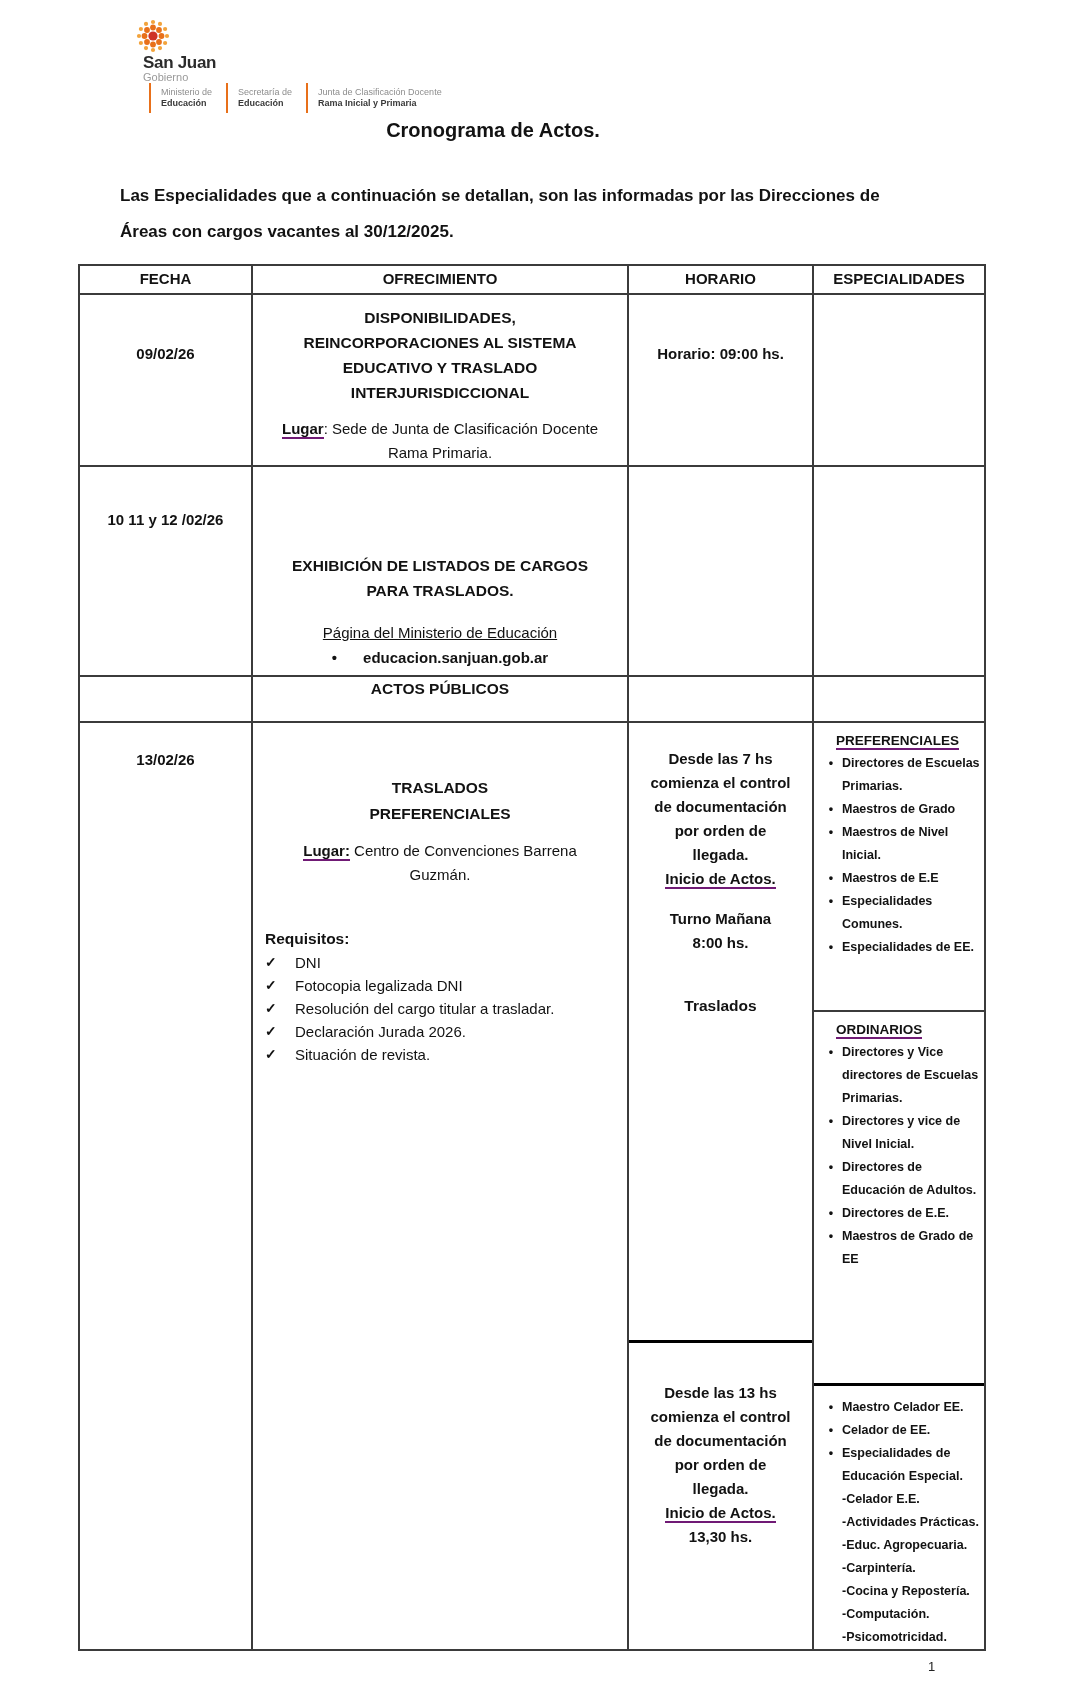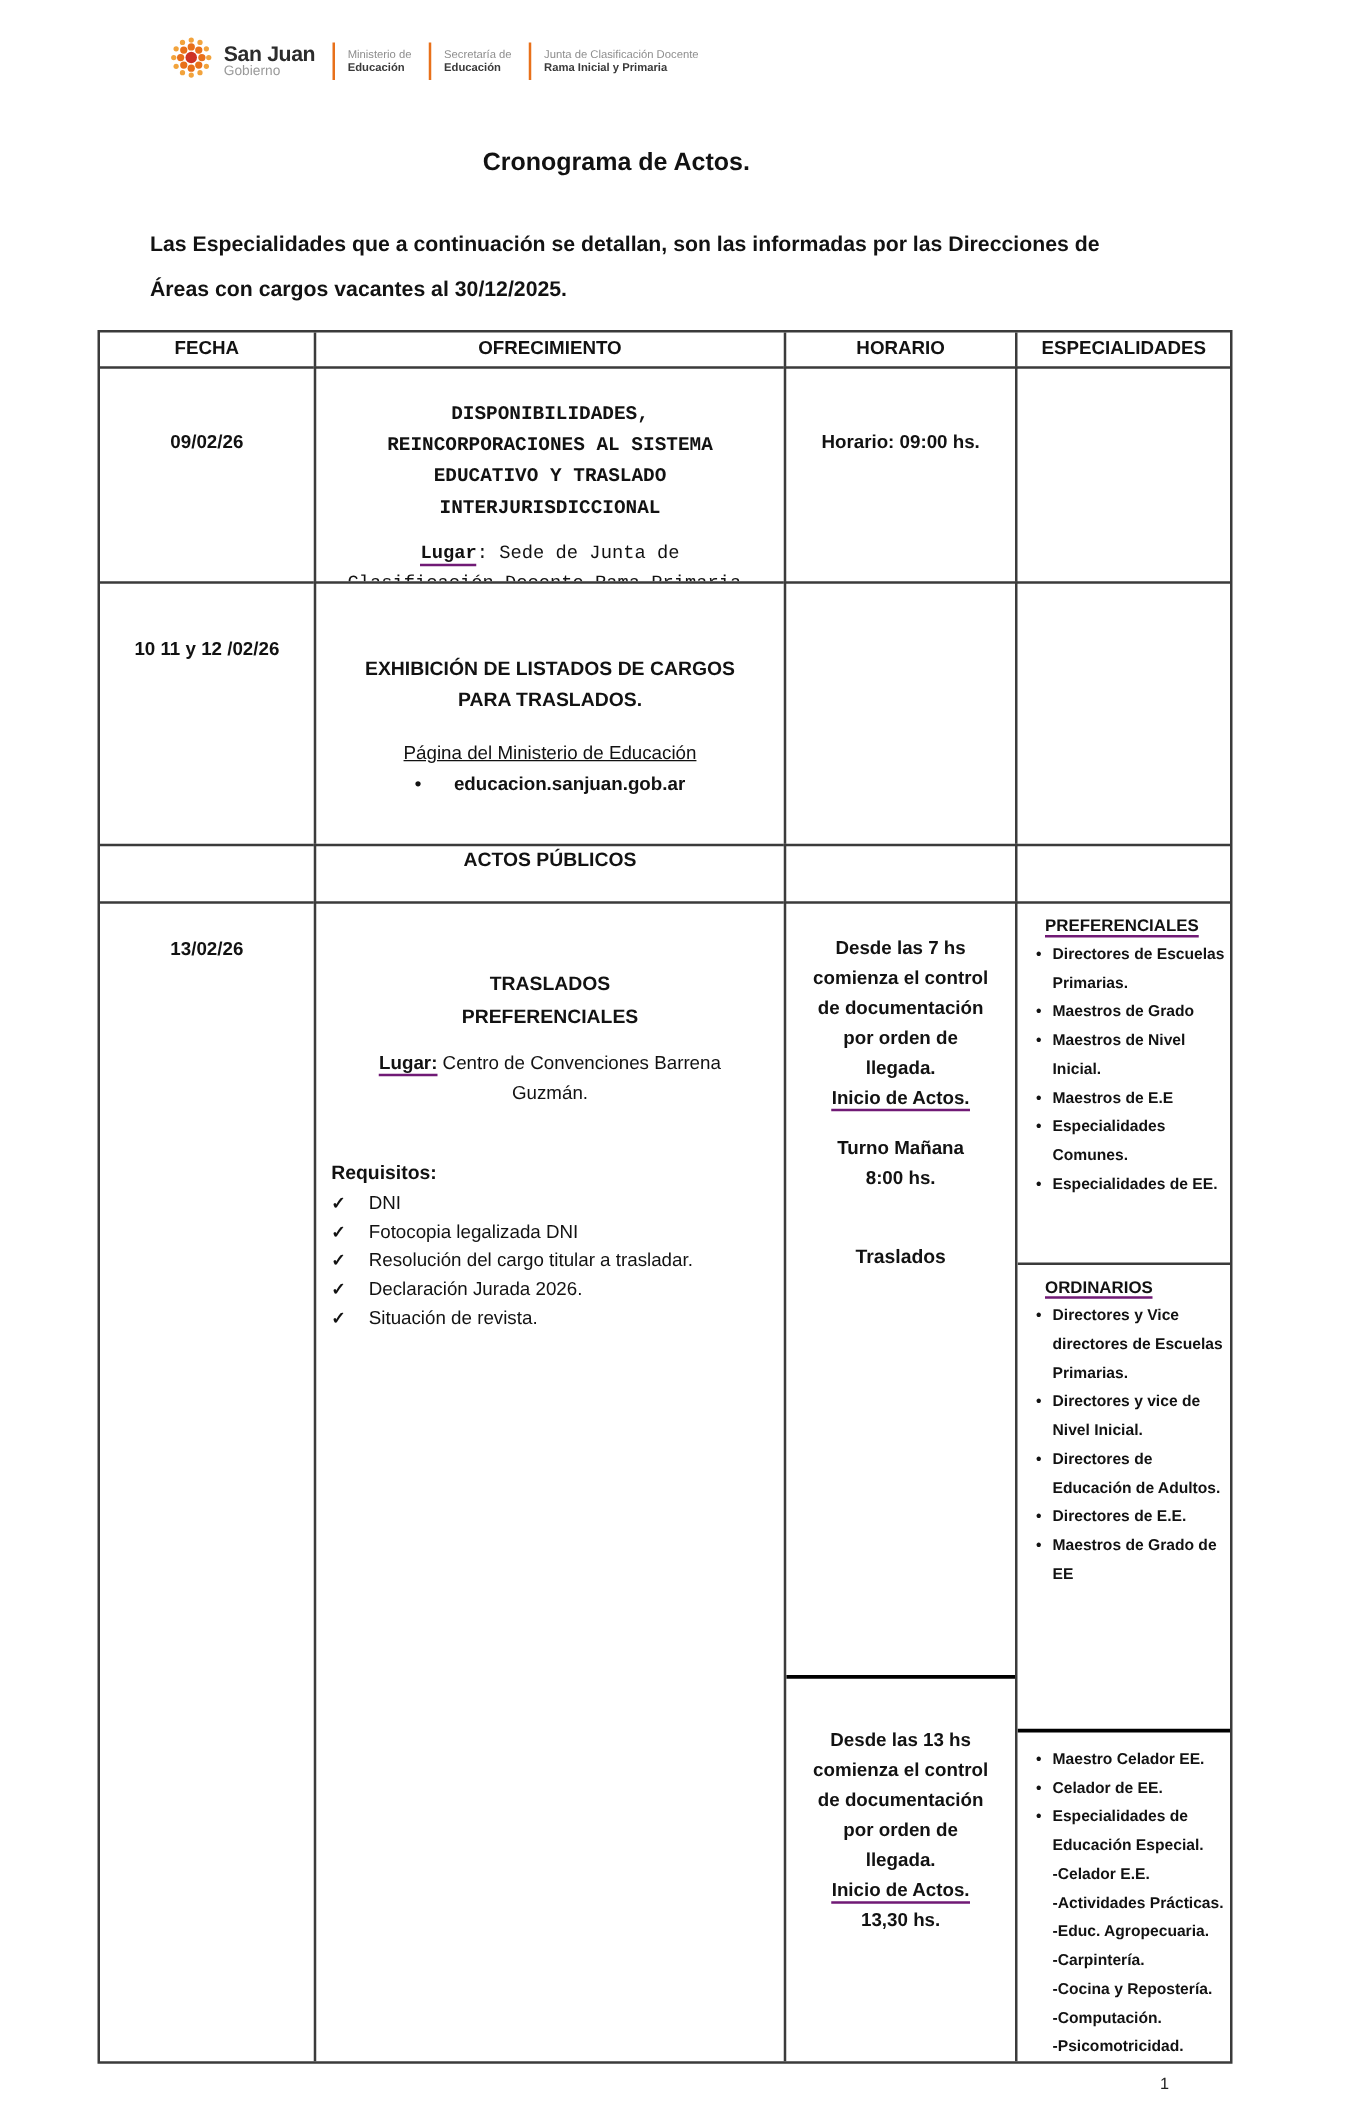--- a/index.html
+++ b/index.html
@@ -3,21 +3,21 @@
 <meta charset="utf-8">
 <style>
   * { margin:0; padding:0; box-sizing:border-box; }
   html,body { background:#ffffff; }
   .page {
     position:relative; width:1079px; height:1683px; background:#fff;
     font-family:"Liberation Sans", sans-serif; color:#121212; overflow:hidden;
   }
 
   
-  .logobar { display:flex; align-items:flex-end; margin:18px 4px 0 135px; height:46px; }
+  .logobar { display:flex; align-items:flex-start; margin:18px 4px 0 135px; height:46px;flex-direction:column; }
   .emblem { flex:0 0 auto; }
   .brand { margin-left:8px; line-height:1.05; }
   .brand-name { font-size:17px; font-weight:bold; color:#2c2c2c; letter-spacing:-0.3px; }
   .brand-sub  { font-size:11px; color:#9a9a9a; }
   .divisions { display:flex; align-items:center; }
   .division { display:flex; align-items:center; }
   .divsep { width:2px; height:30px; background:#E8701A; margin:0 10px 0 14px; }
   .divtext { line-height:1.25; }
   .divtop    { font-size:9px; color:#8d8d8d; }
   .divbottom { font-size:9px; font-weight:bold; color:#3a3a3a; }
@@ -35,22 +35,22 @@
   }
   .tbl > div { min-width:0; overflow:hidden; }
   .bl { border-left:2px solid #3b3b3b; }
   .bt { border-top:2px solid #3b3b3b; }
   .th { font-weight:bold; font-size:15px; text-align:center; padding-top:4px; }
 
   .fecha { font-weight:bold; font-size:15px; text-align:center; }
   .pt50 { padding-top:50px; } .pt44 { padding-top:44px; } .pt28 { padding-top:28px; }
 
   .blocktitle { font-weight:bold; font-size:15.5px; text-align:center; line-height:25px; }
-  .r1of { padding-top:24px;font-family:Liberation Mono, monospace; }
-  .r2of { padding-top:56px; }
+  .r1of { padding-top:10px; }
+  .r2of { padding-top:86px; }
   .lugar { text-align:center; font-size:15px; line-height:24px; margin:12px auto 0; max-width:330px; }
   .ulb { font-weight:bold; border-bottom:2px solid #701a75; }
   .pageref { text-align:center; font-size:15px; margin-top:18px; line-height:24px;text-decoration:underline; }
   .siteline { text-align:center; font-size:15px; font-weight:bold; line-height:26px; }
   .siteline .bmark-inline { margin-right:26px; }
   .actos { font-weight:bold; font-size:15.5px; text-align:center; padding-top:3px; }
 
   .hor1 { font-weight:bold; font-size:15px; text-align:center; }
 
   

